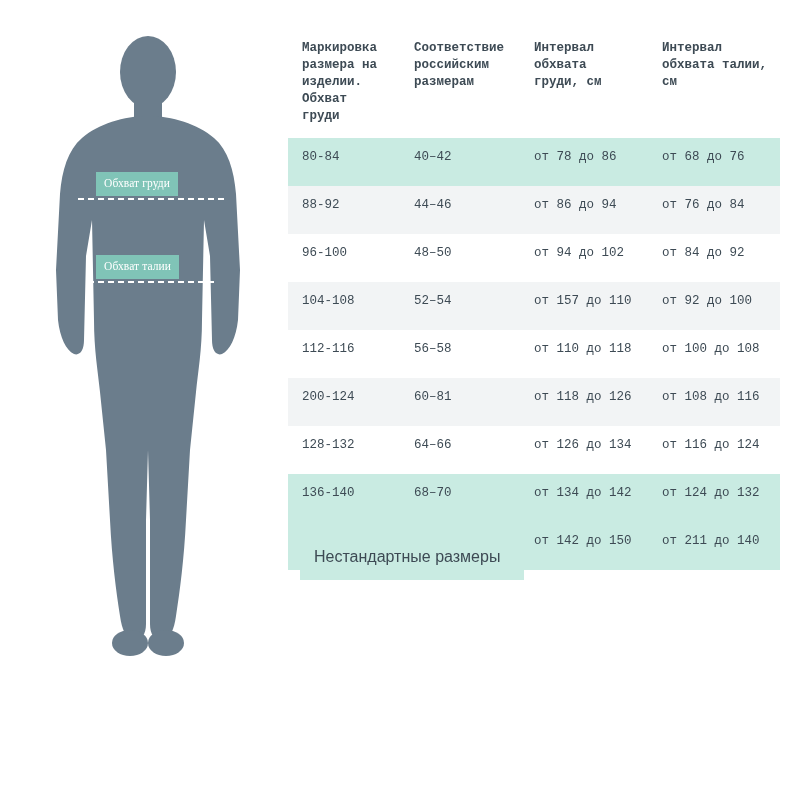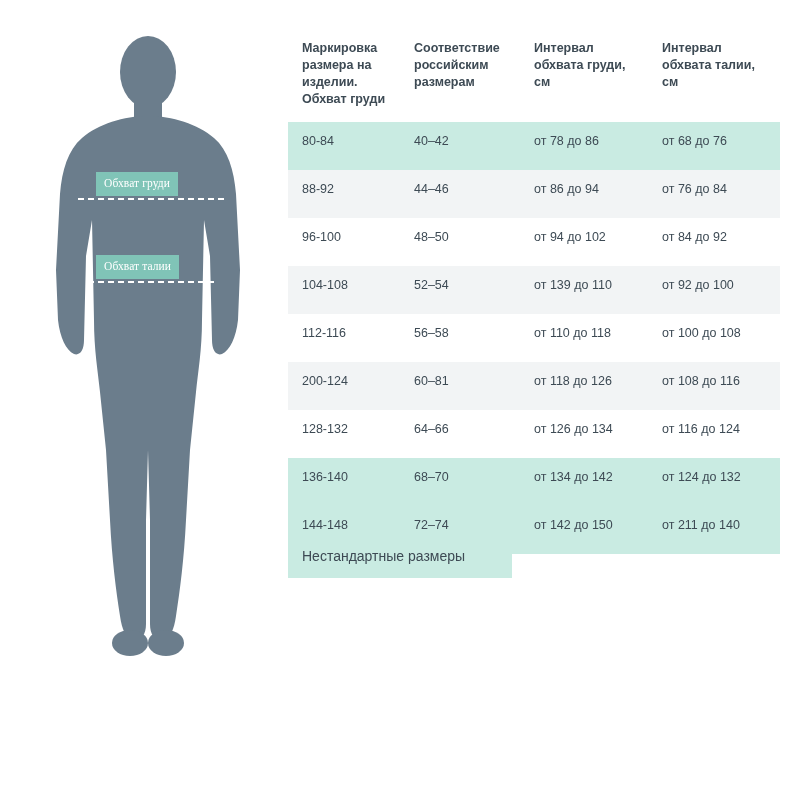--- a/index.html
+++ b/index.html
@@ -57,20 +57,21 @@
   .table-wrap {
     position: absolute;
     left: 288px;
     top: 32px;
     width: 492px;
   }
   table.size-table {
     border-collapse: collapse;
     width: 492px;
     table-layout: fixed;
+    font-family: Liberation Mono, monospace;
   }
   table.size-table th {
     text-align: left;
     font-size: 12.5px;
     font-weight: bold;
     color: #3d4a54;
     padding: 8px 10px 14px 14px;
     vertical-align: top;
     line-height: 1.35;
   }
@@ -85,25 +86,25 @@
   tr.row-plain td { background: #ffffff; }
   tr.row-alt td { background: #f2f4f5; }
   tr.row-hl td { background: #c9ebe2; }
   col.c1 { width: 112px; }
   col.c2 { width: 120px; }
   col.c3 { width: 128px; }
   col.c4 { width: 132px; }
 
   .nonstandard {
     position: absolute;
-    left: 288px;
+    left: 300px;
     top: 534px;
     background: #c9ebe2;
     color: #3d4a54;
-    font-size: 14px;
+    font-size: 16px;
     padding: 14px 14px;
     width: 196px;
   }
 </style>
 </head>
 <body>
 
 <div id="root">
 
   <div class="figure-wrap">
@@ -193,21 +194,21 @@
         </tr>
         <tr class="row-plain">
           <td>96-100</td>
           <td>48–50</td>
           <td>от 94 до 102</td>
           <td>от 84 до 92</td>
         </tr>
         <tr class="row-alt">
           <td>104-108</td>
           <td>52–54</td>
-          <td>от 139 до 110</td>
+          <td>от 157 до 110</td>
           <td>от 92 до 100</td>
         </tr>
         <tr class="row-plain">
           <td>112-116</td>
           <td>56–58</td>
           <td>от 110 до 118</td>
           <td>от 100 до 108</td>
         </tr>
         <tr class="row-alt">
           <td>200-124</td>

